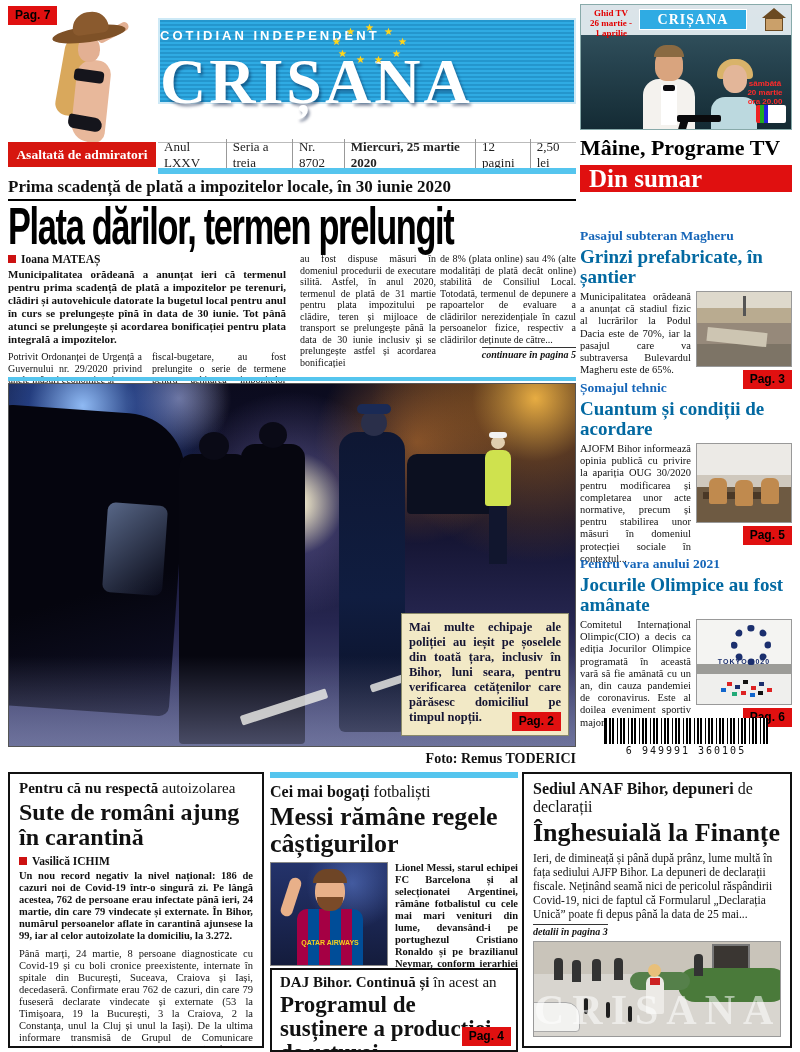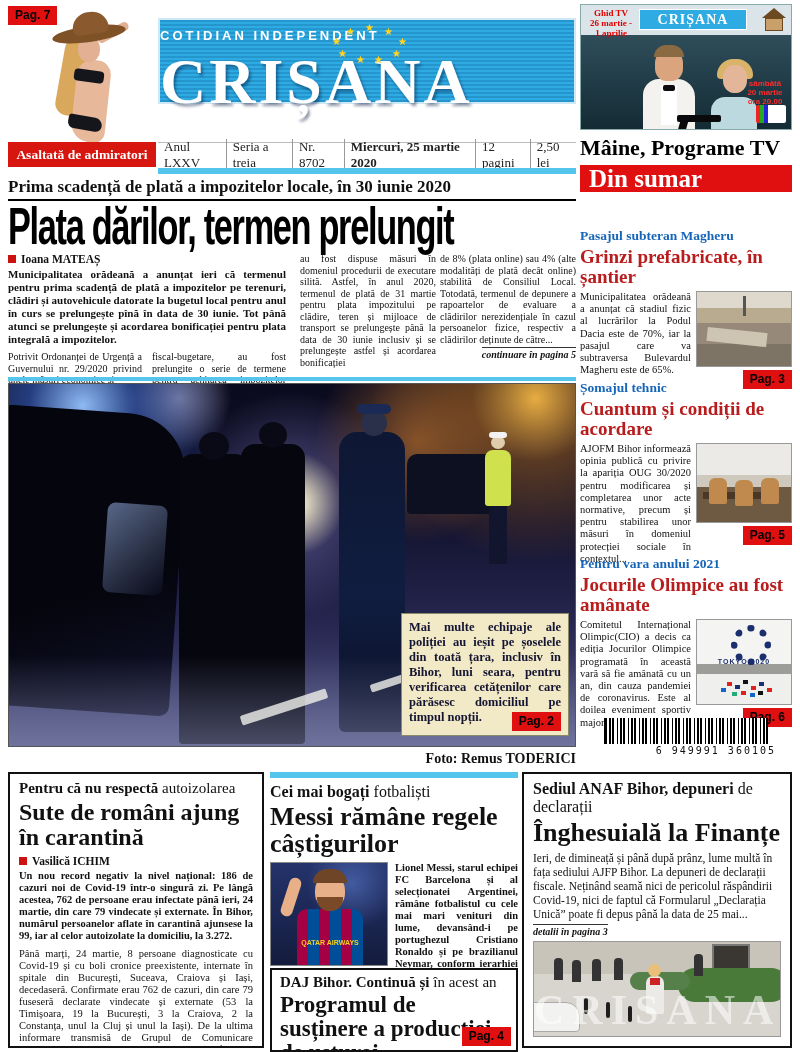--- a/index.html
+++ b/index.html
@@ -101,38 +101,38 @@
   .np-car{position:absolute;left:398px;top:70px;width:96px;height:60px;background:#0c1020;border-radius:10px 16px 4px 4px;}
   .np-road{position:absolute;left:0;bottom:0;width:100%;height:90px;background:linear-gradient(180deg,rgba(90,95,140,.0),rgba(130,135,175,.55));}
   .np-stripe{position:absolute;background:rgba(240,240,235,.8);transform:rotate(-18deg);border-radius:2px;}
   .caption-box{position:absolute;right:6px;bottom:10px;width:152px;background:#f2e9c6;border:1px solid #8a8a6a;padding:6px 7px 4px;font:bold 12.5px/15px "Liberation Serif",serif;color:#141433;text-align:justify;}
   .caption-box .pag-badge{float:right;margin-top:2px;}
   .credit{position:absolute;left:8px;top:751px;width:568px;text-align:right;font:bold 14px "Liberation Serif",serif;}
 
   
   .sb-item{position:absolute;left:580px;width:212px;}
   .sb-kicker{font:bold 13.5px "Liberation Serif",serif;color:#1565b8;}
-  .sb-head{font:bold 19px/20px "Liberation Serif",serif;color:#b91c1c;margin:3px 0 4px;}
+  .sb-head{font:bold 19px/20px "Liberation Serif",serif;color:#0369a1;margin:3px 0 4px;}
   .sb-row{display:flex;}
   .sb-text{flex:1;font:10.5px/12.2px "Liberation Serif",serif;text-align:justify;padding-right:5px;}
   .sb-photo-wrap{width:96px;text-align:right;}
   .sb-photo{width:96px;box-sizing:border-box;border:1px solid #999;position:relative;overflow:hidden;}
   .sb-photo-wrap .pag-badge{margin-top:3px;}
   .cs-bg{background:linear-gradient(180deg,#ded9cc 0 22%,#b9ab90 22% 42%,#96897a 42% 70%,#7d7466 70% 100%);}
   .cs-deck{position:absolute;left:10px;top:38px;width:60px;height:14px;background:#cdc5b2;transform:rotate(6deg);}
   .cs-crane{position:absolute;left:46px;top:4px;width:3px;height:20px;background:#555;}
   .of-bg{background:linear-gradient(180deg,#eceae6 0 40%,#cfc8bd 40% 55%,#6e5a42 55% 100%);}
   .of-chair{position:absolute;width:18px;height:26px;background:#c08a4e;border-radius:6px 6px 2px 2px;}
   .of-table{position:absolute;left:6px;top:48px;width:70px;height:7px;background:#4a3826;}
   .tk-bg{background:linear-gradient(180deg,#f4f4f2 0 52%,#9c9c98 52% 64%,#efefed 64% 100%);}
   .tk-ring{position:absolute;left:34px;top:5px;width:26px;height:26px;border:7px dotted #1b2f6e;border-radius:50%;}
   .tk-label{position:absolute;left:0;top:38px;width:100%;text-align:center;font:bold 7px "Liberation Sans",sans-serif;color:#1b2f6e;letter-spacing:1px;}
   .tk-confetti{position:absolute;left:30px;top:62px;width:5px;height:4px;background:#d22;
     box-shadow:8px 3px 0 #1b2f6e,16px -2px 0 #111,24px 4px 0 #d22,32px 0 0 #1b2f6e,5px 10px 0 #2a7,14px 9px 0 #d22,23px 11px 0 #16c,31px 9px 0 #111,-6px 6px 0 #16c,40px 6px 0 #d22;}
-  .barcode{position:absolute;left:596px;top:718px;width:180px;height:40px;text-align:right;}
+  .barcode{position:absolute;left:596px;top:718px;width:180px;height:40px;text-align:center;}
   .bc-bars{height:26px;margin:0 8px;background:repeating-linear-gradient(90deg,#000 0 1px,#fff 1px 3px,#000 3px 5px,#fff 5px 6px,#000 6px 8px,#fff 8px 11px);border-left:2px solid #000;border-right:2px solid #000;}
   .bc-digits{font:10px "DejaVu Sans Mono",monospace;letter-spacing:2px;margin-top:1px;}
 
   
   .box{box-sizing:border-box;border:2px solid #111;background:#fff;padding:6px 9px;overflow:hidden;}
   .box-carantina{position:absolute;left:8px;top:772px;width:256px;height:276px;}
   .b-kicker{font:15px "Liberation Serif",serif;}
   .b-kicker b{font-weight:bold;}
   .b-head{font:bold 24px/25px "Liberation Serif",serif;margin:3px 0 5px;}
   .b-byline{font:bold 11.5px "Liberation Serif",serif;margin-bottom:3px;}

